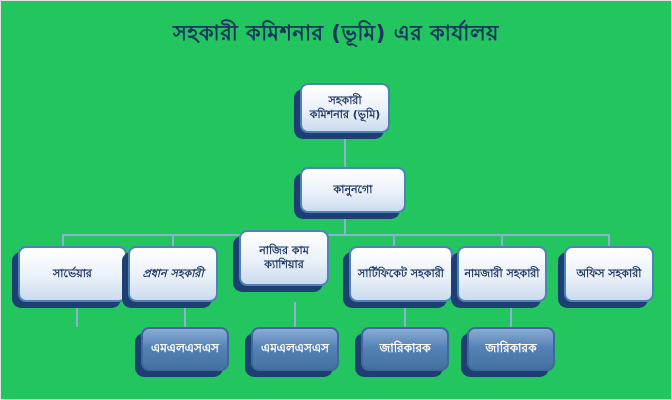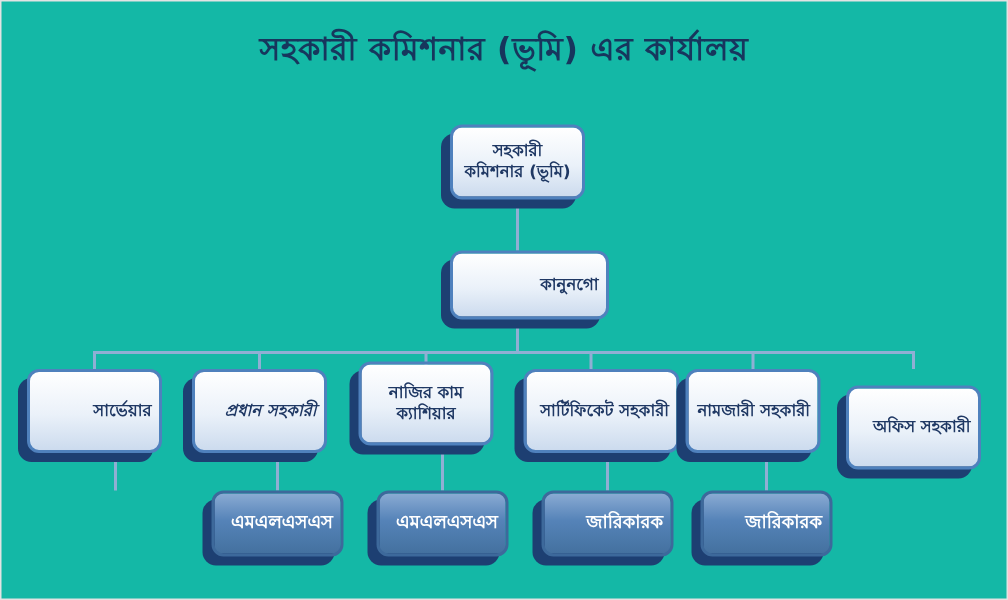--- a/index.html
+++ b/index.html
@@ -1,19 +1,19 @@
 <!DOCTYPE html>
 <html><head>
 <meta charset="utf-8">
 <style>
   html,body{margin:0;padding:0;background:#ffffff;}
   .canvas{
     position:relative;
     width:672px;height:400px;
-    background:#14b8a6;
+    background:#22c55e;
     border:1px solid #e3e3e3;
     box-sizing:border-box;
     font-family:"DejaVu Sans","Liberation Sans",sans-serif;
     overflow:hidden;
   }
   .title{
     position:absolute;top:16px;left:0;width:100%;
     text-align:center;
     color:#17365d;
     font-size:21px;
@@ -23,21 +23,21 @@
   .node{position:absolute;}
   .back{
     position:absolute;left:-6px;top:6px;width:100%;height:100%;
     background:#1d3f72;border-radius:9px;
   }
   .face{
     position:absolute;left:0;top:0;width:100%;height:100%;
     box-sizing:border-box;
     border:2px solid #4f81bd;border-radius:8px;
     background:linear-gradient(180deg,#ffffff 0%,#eaf1f9 55%,#ccdbee 100%);
-    display:flex;align-items:center;justify-content:flex-end;
+    display:flex;align-items:center;justify-content:center;
     text-align:center;
     color:#1f3864;font-weight:bold;font-size:11px;line-height:1.3;
     padding:3px 5px;
   }
   .node.child .face{
     background:linear-gradient(180deg,#8aabd3 0%,#5583b8 45%,#44719f 100%);
     color:#ffffff;border-color:#3d699b;font-size:12px;
   }
   .line{position:absolute;background:#8fafd4;}
 </style>
@@ -70,51 +70,51 @@
     </div>
   </div>
 
   <div class="node" style="left:299px;top:166px;width:106px;height:46px;">
     <div class="back"></div>
     <div class="face">
       <span>কানুনগো</span>
     </div>
   </div>
 
-  <div class="node" style="left:17px;top:245px;width:90px;height:56px;">
+  <div class="node" style="left:17px;top:245px;width:90px;height:56px;padding-left:19px;">
     <div class="back"></div>
     <div class="face">
       <span>সার্ভেয়ার</span>
     </div>
   </div>
   <div class="node" style="left:127px;top:245px;width:90px;height:56px;font-style:italic;">
     <div class="back"></div>
     <div class="face">
       <span>প্রধান সহকারী</span>
     </div>
   </div>
-  <div class="node" style="left:238px;top:240px;width:90px;height:56px;">
+  <div class="node" style="left:238px;top:229px;width:90px;height:56px;">
     <div class="back"></div>
     <div class="face">
       <span>নাজির কাম ক্যাশিয়ার</span>
     </div>
   </div>
   <div class="node" style="left:348px;top:245px;width:104px;height:56px;">
     <div class="back"></div>
     <div class="face">
       <span>সার্টিফিকেট সহকারী</span>
     </div>
   </div>
   <div class="node" style="left:456px;top:245px;width:90px;height:56px;border-radius:15px;">
     <div class="back"></div>
     <div class="face">
       <span>নামজারী সহকারী</span>
     </div>
   </div>
-  <div class="node" style="left:563px;top:245px;width:90px;height:56px;margin-top:11px;">
+  <div class="node" style="left:563px;top:245px;width:90px;height:56px;">
     <div class="back"></div>
     <div class="face">
       <span>অফিস সহকারী</span>
     </div>
   </div>
 
   <div class="node child" style="left:140px;top:326px;width:88px;height:44px;">
     <div class="back"></div>
     <div class="face">
       <span>এমএলএসএস</span>

